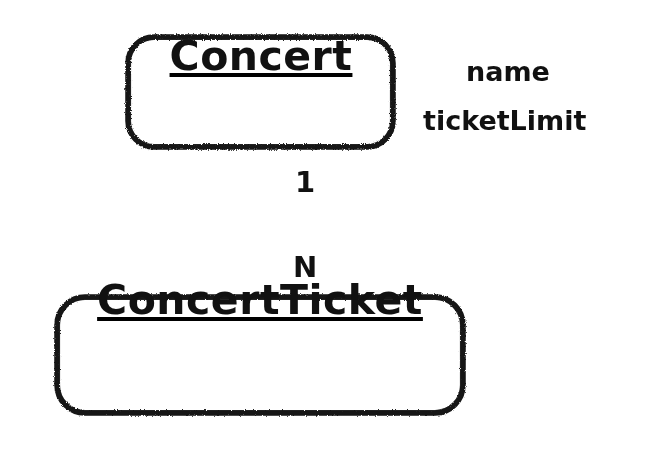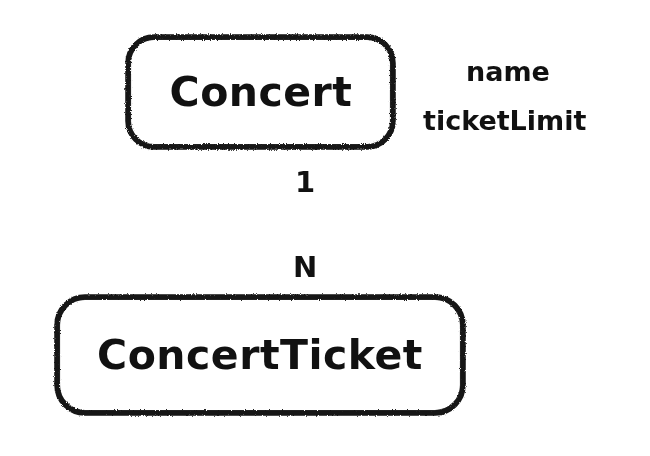--- a/index.html
+++ b/index.html
@@ -24,44 +24,45 @@
     top: 0;
     width: 650px;
     height: 456px;
   }
 
   
   .entity {
     position: absolute;
     box-sizing: border-box;
     display: flex;
-    align-items: center;
+    align-items: flex-start;
     justify-content: center;
     background: transparent;
+    text-decoration: underline;
   }
   .entity-label {
     font-family: "DejaVu Sans", sans-serif;
     font-weight: bold;
     color: #111111;
     letter-spacing: 0.5px;
     white-space: nowrap;
     line-height: 1;
   }
   #entity-concert {
     left: 128px;
     top: 36px;
     width: 266px;
     height: 112px;
   }
   #entity-concert .entity-label {
     font-size: 41px;
   }
   #entity-concert-ticket {
     left: 56px;
-    top: 296px;
+    top: 280px;
     width: 408px;
     height: 118px;
   }
   #entity-concert-ticket .entity-label {
     font-size: 41px;
   }
 
   
   .cardinality {
     position: absolute;

